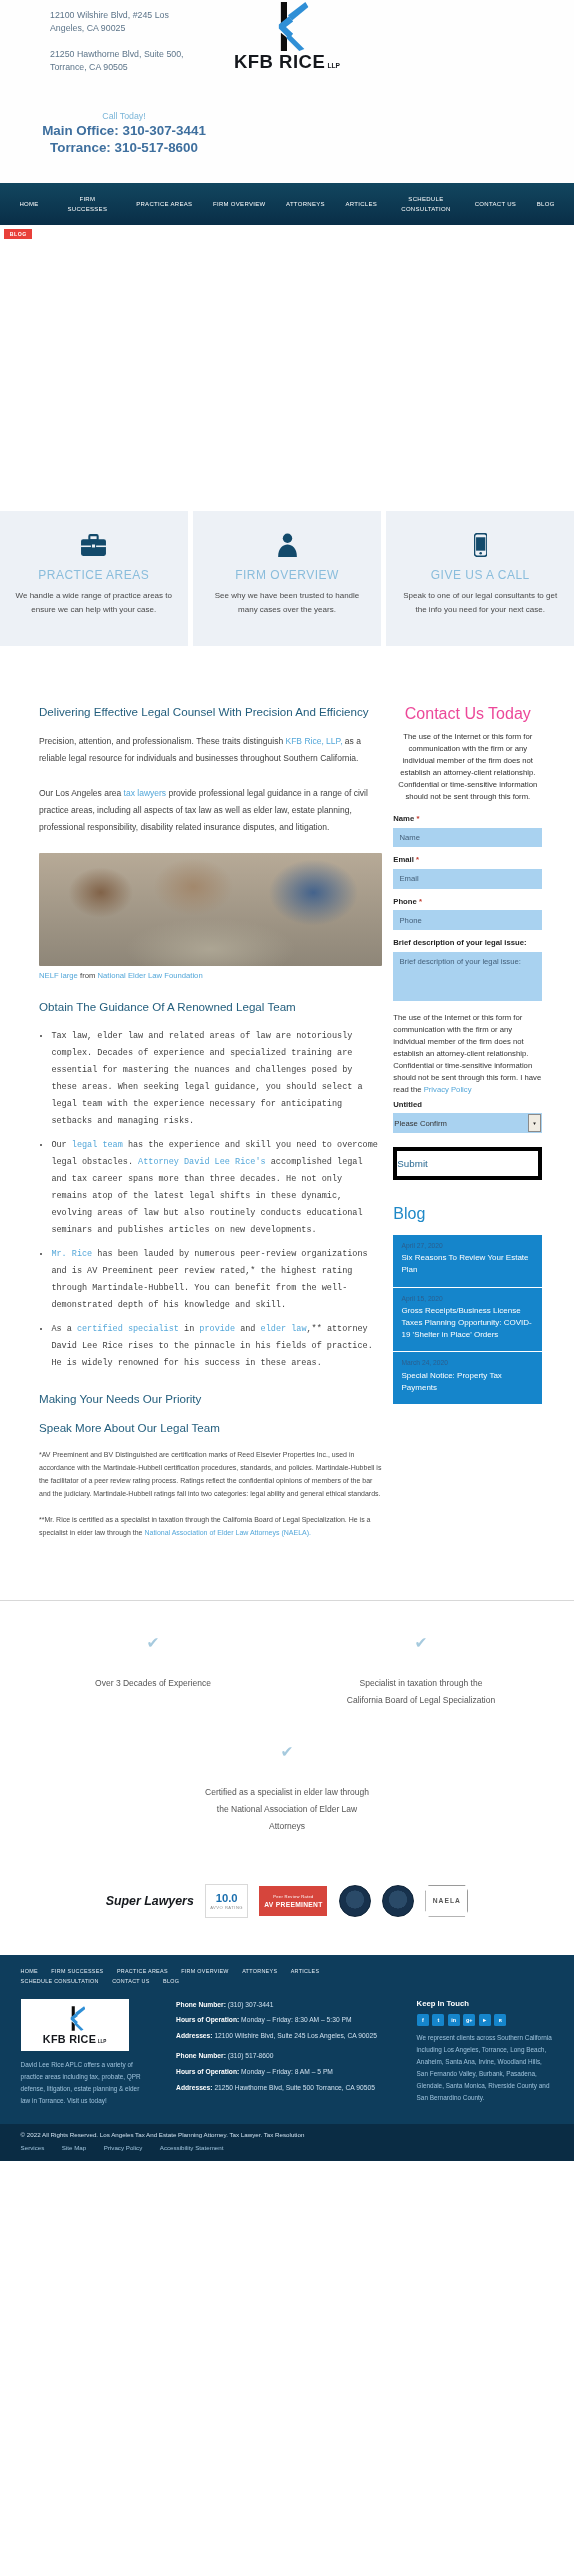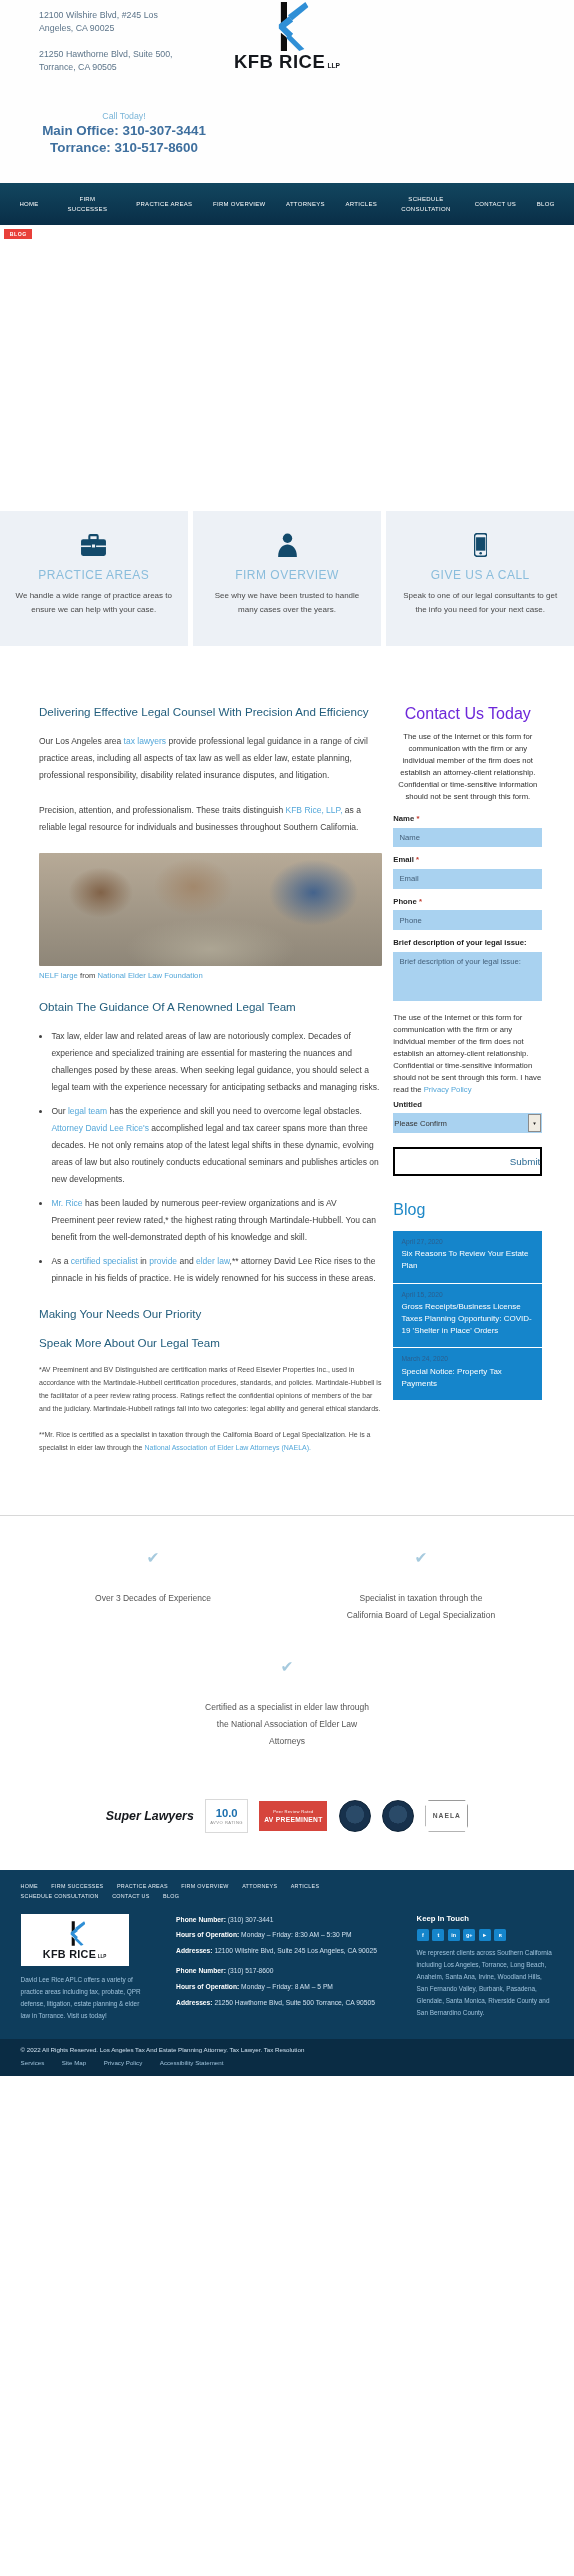--- a/index.html
+++ b/index.html
@@ -9,21 +9,21 @@
     min-height: 2923px;
     margin: 0 auto;
     background: #ffffff;
     font-family: "Liberation Sans", sans-serif;
     position: relative;
   }
   a { text-decoration: none; }
 
   
   .site-header { position: relative; height: 183px; background:#fefefe; }
-  .addresses { position: absolute; left: 39px; top: 9.3px; width: 144px;
+  .addresses { position: absolute; left: 50px; top: 9.3px; width: 144px;
     color: #5c7489; font-size: 8.8px; line-height: 1.45; }
   .address { margin-bottom: 13.4px; }
   .logo { position: absolute; left: 50%; transform: translateX(-50%); top: 2.1px;
     width: 165px; text-align: center; }
   .logo-mark { display:block; margin: 0 auto; }
   .logo-text { font-size: 18.5px; font-weight: bold; color: #15181d; letter-spacing: 0.5px; }
   .logo-suffix { font-size: 6.7px; font-weight: bold; color: #15181d; margin-left: 2.1px; }
   .call-block { position: absolute; left: 39px; top: 111px; width: 170px; text-align: center; }
   .call-today { color: #7ab5d8; font-size: 8.8px; margin-bottom: 1px; }
   .phone-line { color: #3e6f9e; font-weight: bold; font-size: 13.4px; line-height: 1.3; }
@@ -55,44 +55,44 @@
   .body-p { color: #3f3f3f; font-size: 8.5px; line-height: 2.0; margin: 0 0 17.5px; }
   .textlink { color: #54a7d9; }
   .photo { height: 113px; border-radius: 1px; margin-bottom: 5.2px;
     background:
       radial-gradient(46px 36px at 18% 35%, rgba(122,88,60,.85), rgba(122,88,60,0) 70%),
       radial-gradient(57px 41px at 45% 30%, rgba(160,130,100,.8), rgba(160,130,100,0) 70%),
       radial-gradient(62px 46px at 80% 35%, rgba(42,84,140,.8), rgba(42,84,140,0) 72%),
       radial-gradient(113px 41px at 50% 85%, rgba(175,168,150,.9), rgba(175,168,150,0) 75%),
       linear-gradient(#b7aa97, #8e8678); }
   .caption { font-size: 7.7px; color: #3f3f3f; margin-bottom: 18.5px; }
-  .bullets { padding-left: 12.4px; margin-bottom: 18.5px; }
+  .bullets { padding-left: 12.4px; margin-bottom: 18.5px; font-family: Liberation Mono, monospace; }
   .bullets li { color: #3f3f3f; font-size: 8.5px; line-height: 2.0; margin-bottom: 7.2px; }
   .footnote { color: #4a4a4a; font-size: 7px; line-height: 1.85; margin-bottom: 13.4px; }
 
   
   .contact-col { padding-top: 1px; }
-  .contact-heading { color: #6d28d9; font-size: 16px; font-weight: 400; text-align: center; margin-bottom: 8.2px; }
+  .contact-heading { color: #ec4899; font-size: 16px; font-weight: 400; text-align: center; margin-bottom: 8.2px; }
   .contact-disclaimer { font-size: 7.7px; color: #2f2f2f; text-align: center; line-height: 1.55; margin-bottom: 11.3px; }
   .field-label { font-weight: bold; font-size: 7.7px; color: #1f1f1f; margin: 8.2px 0 4.6px; }
   .req { color: #c0392b; }
   .text-input, .textarea-input { width: 100%; background: #a9d2f0; border: none;
     font-size: 7.7px; color: #44607a; font-family: "Liberation Sans", sans-serif; }
   .text-input { height: 19.6px; padding: 0 6.2px; }
   .textarea-input { height: 49px; padding: 5.2px 6.2px; resize: none; }
   .text-input::placeholder, .textarea-input::placeholder { color: #44607a; opacity: 1; }
   .disclaimer2 { font-size: 7.7px; color: #333; line-height: 1.55; margin: 9.3px 0 2.1px; }
   .untitled-label { font-weight: bold; font-size: 7.7px; color: #1f1f1f; margin: 4.1px 0 4.6px; }
   .fake-select { display: flex; align-items: center; height: 19.6px; background: #a9d2f0; cursor: pointer; }
   .select-value { flex: 1; padding: 0 1px; font-size: 7.7px; color: #333; }
   .select-arrow { width: 13.4px; height: 17.5px; margin-right: 1px; background: #f0ece2;
     border: 0.5px solid #8a8a8a; display: flex; align-items: center; justify-content: center;
     font-size: 4.6px; color: #222; }
-  .submit-btn { margin-top: 14.4px; width: 100%; background: #fff; border: 2px solid #000000;
-    color: #2b6a93; font-size: 9.8px; text-align: right; padding: 6.7px 0; cursor: pointer;
+  .submit-btn { margin-top: 14.4px; width: 100%; background: #fff; border: 4px solid #000000;
+    color: #2b6a93; font-size: 9.8px; text-align: left; padding: 6.7px 0; cursor: pointer;
     font-family: "Liberation Sans", sans-serif; }
 
   .blog-heading { color: #1e88c7; font-size: 16px; font-weight: 400; margin: 25px 0 12.4px; }
   .blog-post { background: #1585cb; padding: 7.2px 8.2px 10.3px; margin-bottom: 1px; cursor: pointer; }
   .post-date { color: #2a5f8f; font-size: 6.7px; margin-bottom: 3.1px; }
   .post-title { color: #ffffff; font-size: 8px; line-height: 1.5; }
 
   
   .apart { margin-top: 47px; border-top: 0.5px solid #d8d8d8; padding: 33px 0 15.5px; text-align: center; }
   .apart-heading { color: #235e7d; font-size: 15.5px; font-weight: 400; letter-spacing: 0.5px; margin-bottom: 40px; }
@@ -218,23 +218,23 @@
     <div class="card-title">GIVE US A CALL</div>
     <div class="card-text">Speak to one of our legal consultants to get the info you need for your next case.</div>
   </div>
 </div>
 
 <div class="main">
 
   <div class="content-col">
     <h2 class="section-heading">Delivering Effective Legal Counsel With Precision And Efficiency</h2>
 
+    <p class="body-p"><span>Precision, attention, and professionalism. These traits distinguish </span><a class="textlink" href="#">KFB Rice, LLP,</a><span> as a reliable legal resource for individuals and businesses throughout Southern California.</span></p>
+
     <p class="body-p"><span>Our Los Angeles area </span><a class="textlink" href="#">tax lawyers</a><span> provide professional legal guidance in a range of civil practice areas, including all aspects of tax law as well as elder law, estate planning, professional responsibility, disability related insurance disputes, and litigation.</span></p>
-
-    <p class="body-p"><span>Precision, attention, and professionalism. These traits distinguish </span><a class="textlink" href="#">KFB Rice, LLP,</a><span> as a reliable legal resource for individuals and businesses throughout Southern California.</span></p>
 
     <div class="photo"></div>
     <div class="caption"><a class="textlink" href="#">NELF large</a><span> from </span><a class="textlink" href="#">National Elder Law Foundation</a></div>
 
     <h2 class="section-heading">Obtain The Guidance Of A Renowned Legal Team</h2>
     <ul class="bullets">
       <li><span>Tax law, elder law and related areas of law are notoriously complex. Decades of experience and specialized training are essential for mastering the nuances and challenges posed by these areas. When seeking legal guidance, you should select a legal team with the experience necessary for anticipating setbacks and managing risks.</span></li>
       <li><span>Our </span><a class="textlink" href="#">legal team</a><span> has the experience and skill you need to overcome legal obstacles. </span><a class="textlink" href="#">Attorney David Lee Rice's</a><span> accomplished legal and tax career spans more than three decades. He not only remains atop of the latest legal shifts in these dynamic, evolving areas of law but also routinely conducts educational seminars and publishes articles on new developments.</span></li>
       <li><a class="textlink" href="#">Mr. Rice</a><span> has been lauded by numerous peer-review organizations and is AV Preeminent peer review rated,* the highest rating through Martindale-Hubbell. You can benefit from the well-demonstrated depth of his knowledge and skill.</span></li>
       <li><span>As a </span><a class="textlink" href="#">certified specialist</a><span> in </span><a class="textlink" href="#">provide</a><span> and </span><a class="textlink" href="#">elder law</a><span>,** attorney David Lee Rice rises to the pinnacle in his fields of practice. He is widely renowned for his success in these areas.</span></li>

